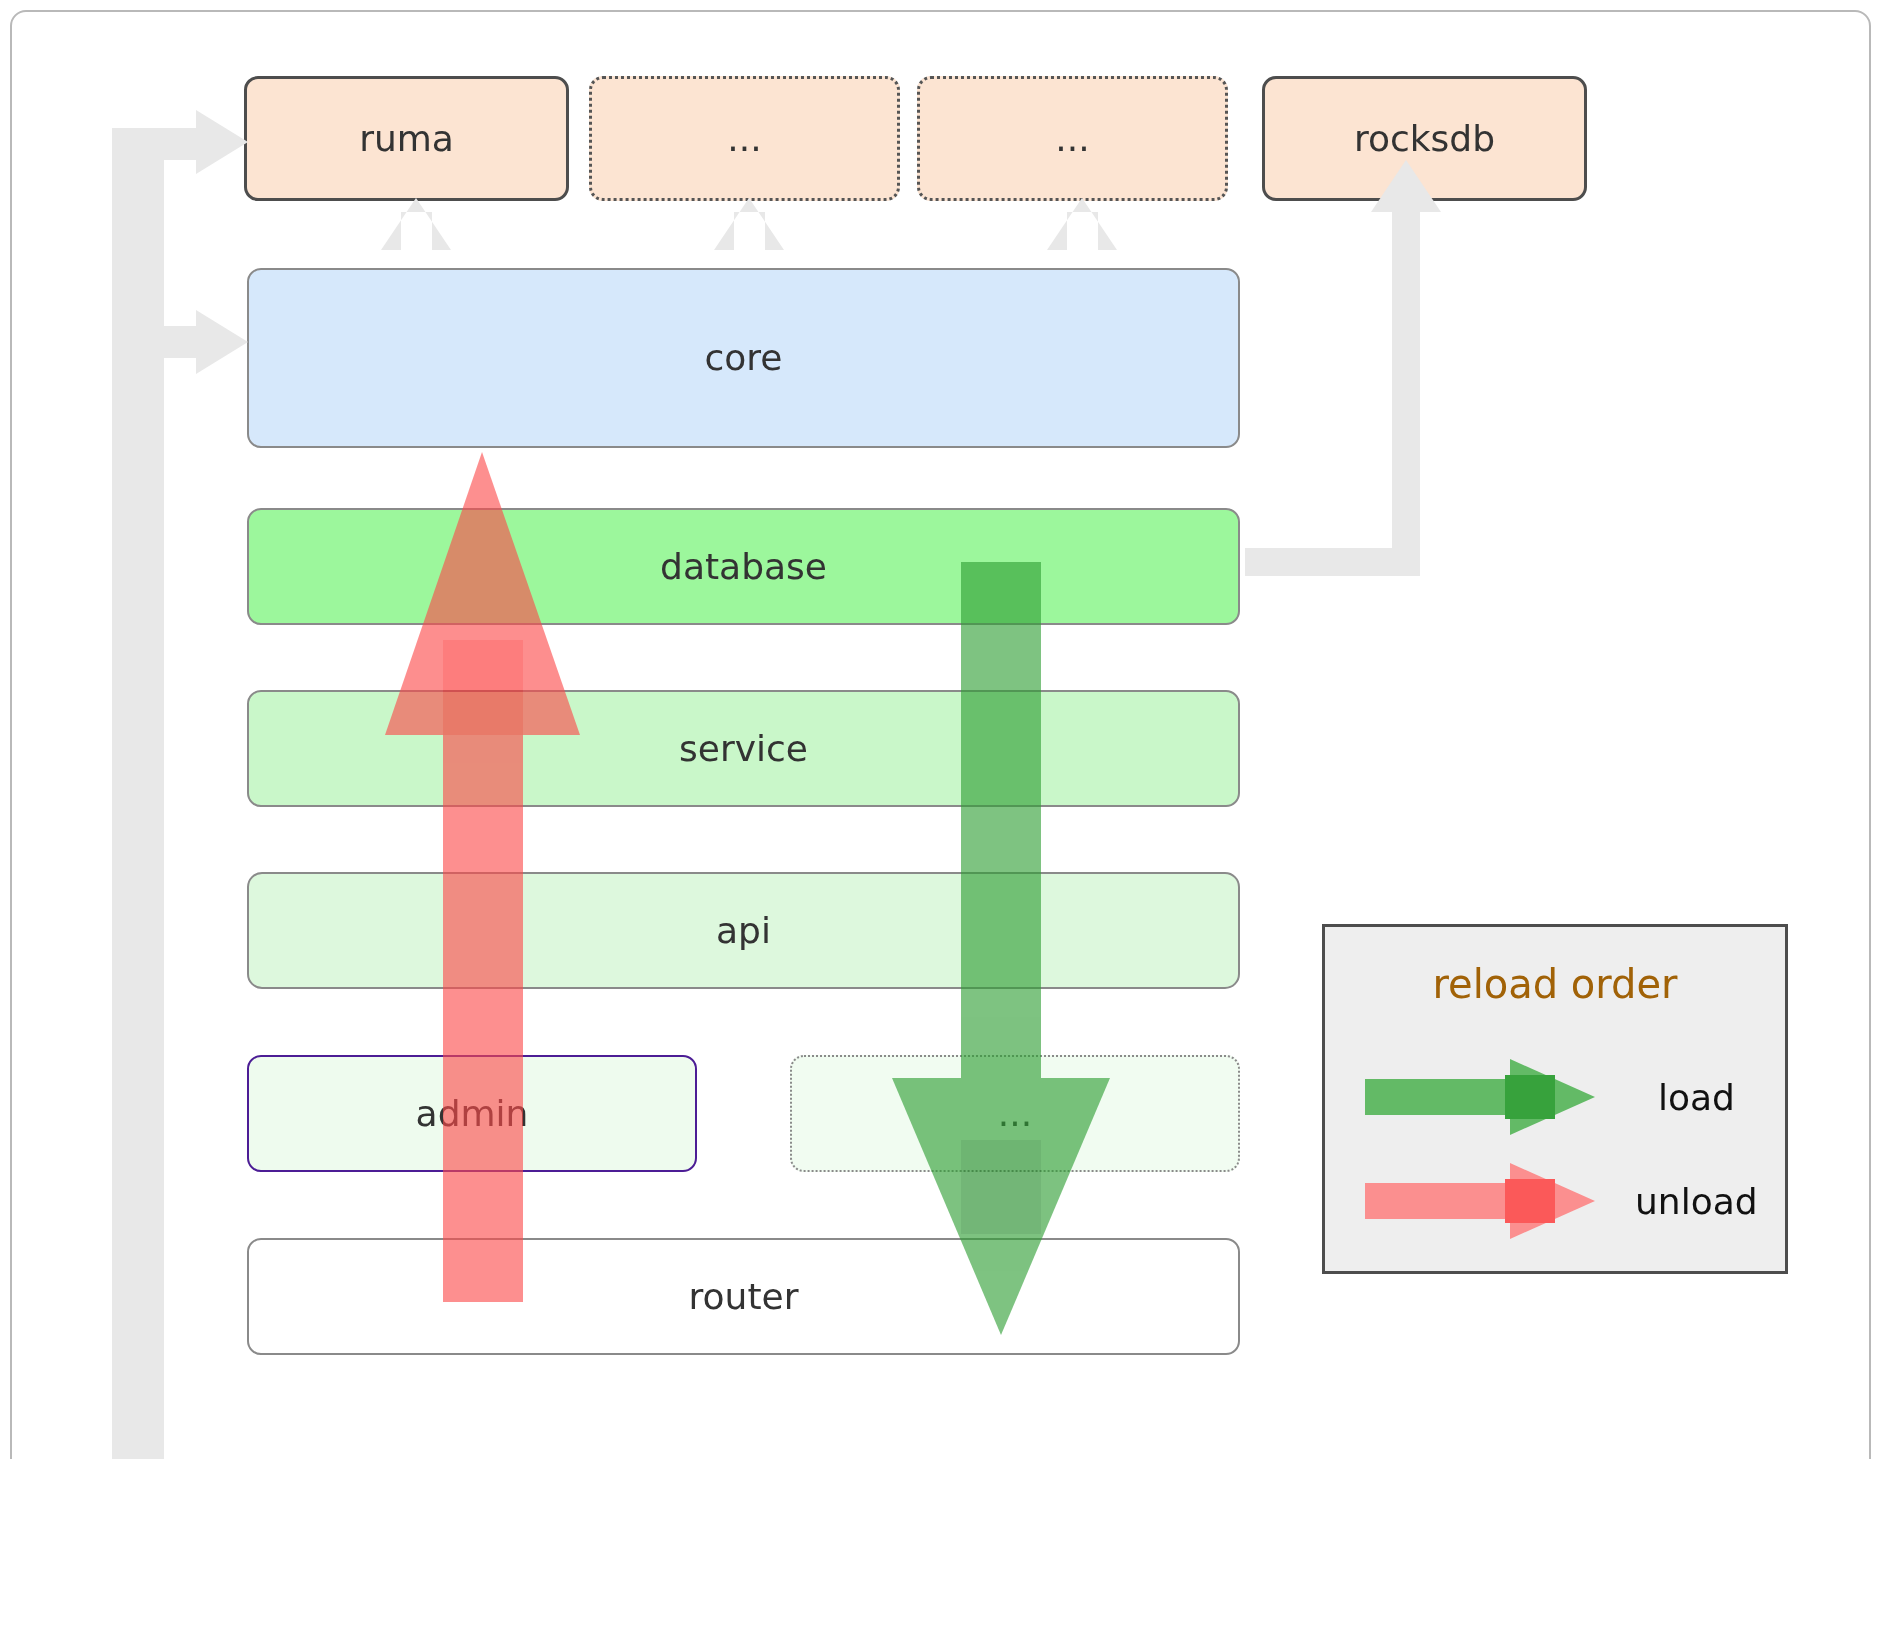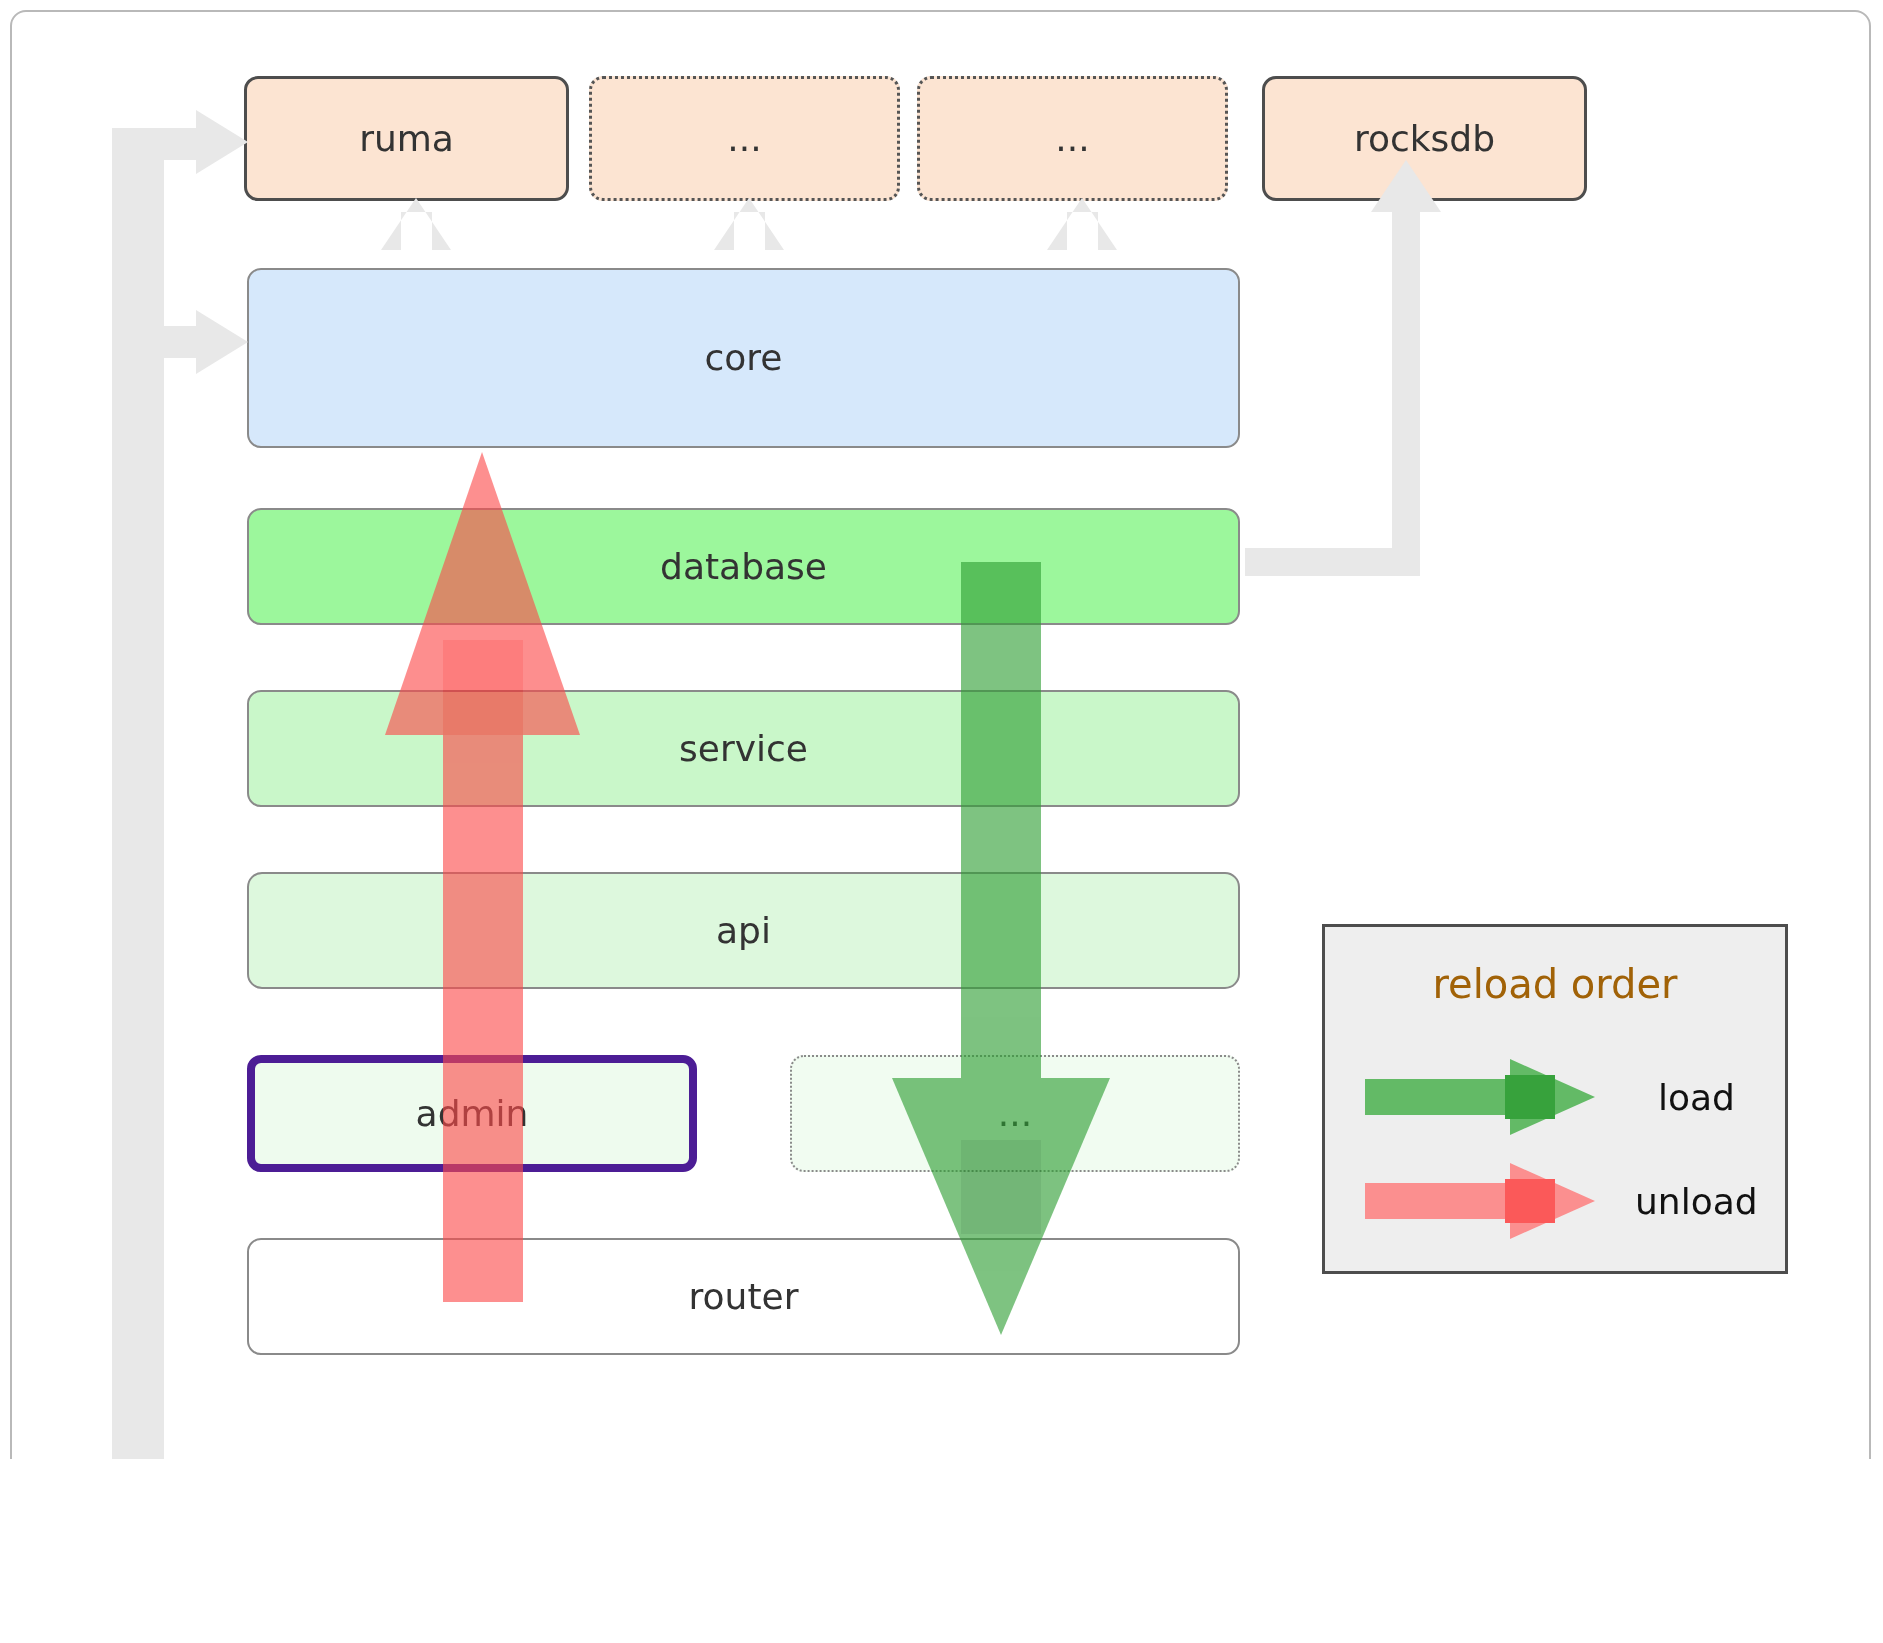--- a/index.html
+++ b/index.html
@@ -14,21 +14,21 @@
 
   
   .dep{border-radius:14px;background:#fce4d2;font-size:36px;}
   .dep.solid{border:3px solid #4d4d4d;}
   .dep.dotted{border:3px dotted #555555;}
 
   .core{border-radius:14px;background:#d6e8fb;border:2px solid #8a8a8a;font-size:36px;}
   .database{border-radius:14px;background:#9cf79c;border:2px solid #8a8a8a;font-size:36px;}
   .service{border-radius:14px;background:#c9f7c9;border:2px solid #8a8a8a;font-size:36px;}
   .api{border-radius:15px;background:#ddf8dd;border:2px solid #8a8a8a;font-size:36px;}
-  .admin{border-radius:14px;background:#eefbee;border:8px solid #4c1d95;font-size:36px;}
+  .admin{border-radius:14px;background:#eefbee;border:2px solid #4c1d95;font-size:36px;}
   .ellipsis-low{border-radius:14px;background:#f1fcf1;border:2px dotted #8a8a8a;font-size:36px;}
   .router{border-radius:14px;background:#ffffff;border:2px solid #8a8a8a;font-size:36px;}
   .conduwuit{border-radius:14px;background:#084f9e;border:3px solid #111111;font-size:38px;
              color:#ffffff;font-weight:bold;}
 
   
   #legend{position:absolute;background:#eeeeee;border:3px solid #4d4d4d;box-sizing:border-box;}
   #legend .ltitle{position:absolute;width:100%;top:34px;text-align:center;font-size:40px;color:#a16207;}
   .lrow{position:absolute;display:flex;align-items:center;}
   .lrow .ltext{font-size:36px;color:#111;margin-left:0;}

